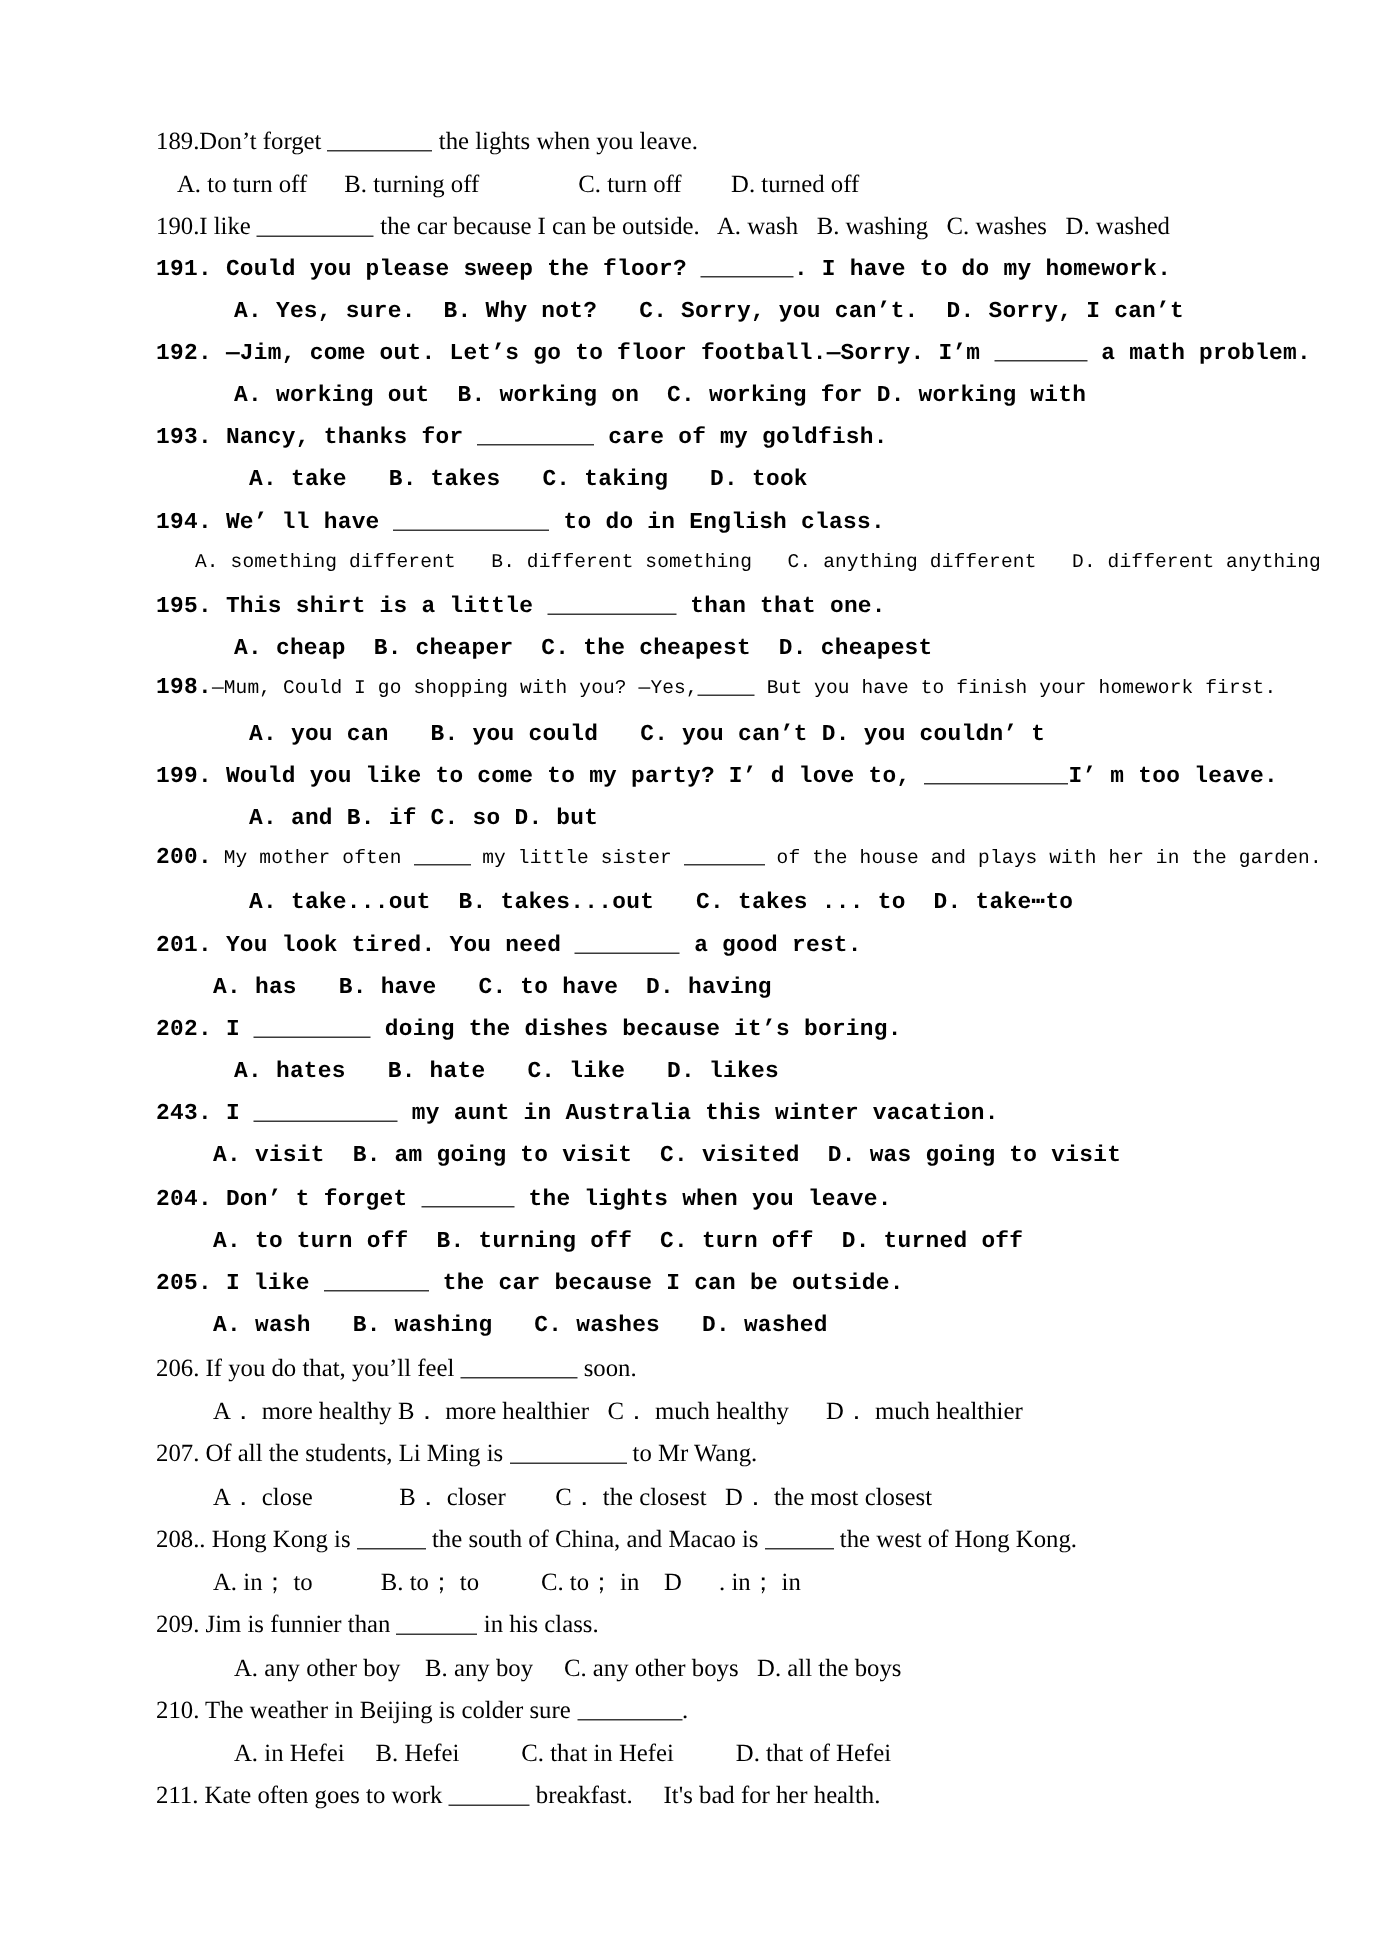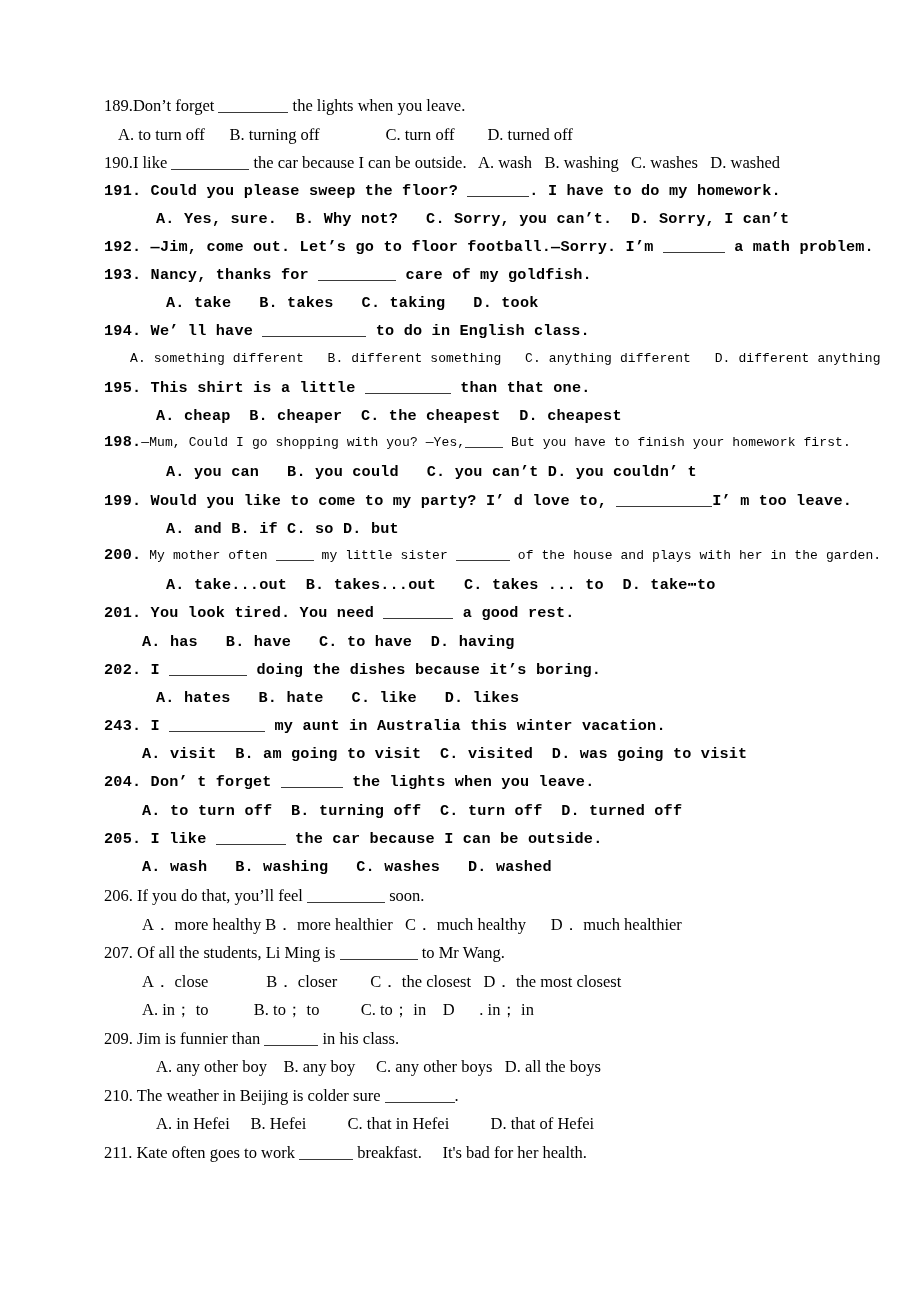--- a/index.html
+++ b/index.html
@@ -17,21 +17,21 @@
   #page {
     position: absolute;
     left: 0; top: 0;
     width: 920px;
     height: 1302px;
     background: #fff;
   }
   .content {
     position: absolute;
     left: 104px;
-    top: 96px;
+    top: 84px;
     width: 790px;
   }
   
   .ln {
     white-space: pre;
     line-height: 1.0;
     margin: 0;
     padding: 0;
   }
   
@@ -89,20 +89,21 @@
 
     <div class="row serif"><span class="ln ind0"><span>189.</span><span>Don’t forget </span><span class="blank b9"></span><span> the lights when you leave.</span></span></div>
     <div class="row serif"><span class="ln ind1">A. to turn off      B. turning off                C. turn off        D. turned off</span></div>
 
     <div class="row serif"><span class="ln ind0"><span>190.</span><span>I like </span><span class="blank b10"></span><span> the car because I can be outside.   A. wash   B. washing   C. washes   D. washed</span></span></div>
 
     <div class="row-mono mono"><span class="ln ind0"><span>191.</span><span> </span><span>Could you please sweep the floor? </span><span class="blank b8"></span><span>. I have to do my homework.</span></span></div>
     <div class="row-mono mono"><span class="ln ind4">A. Yes, sure.  B. Why not?   C. Sorry, you can’t.  D. Sorry, I can’t</span></div>
 
     <div class="row-mono mono"><span class="ln ind0"><span>192.</span><span> </span><span>—Jim, come out. Let’s go to floor football.—Sorry. I’m </span><span class="blank b8"></span><span> a math problem.</span></span></div>
+    <div class="row-mono mono"><span class="ln ind4">A. working out  B. working on  C. working for D. working with</span></div>
 
     <div class="row-mono mono"><span class="ln ind0"><span>193.</span><span> </span><span>Nancy, thanks for </span><span class="blank b10"></span><span> care of my goldfish.</span></span></div>
     <div class="row-mono mono"><span class="ln ind5">A. take   B. takes   C. taking   D. took</span></div>
 
     <div class="row-mono mono"><span class="ln ind0"><span>194.</span><span> </span><span>We’ ll have </span><span class="blank b13"></span><span> to do in English class.</span></span></div>
     <div class="row-mono mono-sm"><span class="ln ind2">A. something different   B. different something   C. anything different   D. different anything</span></div>
 
     <div class="row-mono mono"><span class="ln ind0"><span>195.</span><span> </span><span>This shirt is a little </span><span class="blank b11"></span><span> than that one.</span></span></div>
     <div class="row-mono mono"><span class="ln ind4">A. cheap  B. cheaper  C. the cheapest  D. cheapest</span></div>
 
@@ -129,20 +130,21 @@
 
     <div class="row-mono mono"><span class="ln ind0"><span>205.</span><span> </span><span>I like </span><span class="blank b9"></span><span> the car because I can be outside.</span></span></div>
     <div class="row-mono mono"><span class="ln ind3">A. wash   B. washing   C. washes   D. washed</span></div>
 
     <div class="row serif"><span class="ln ind0"><span>206.</span><span> </span><span>If you do that, you’ll feel </span><span class="blank b10"></span><span> soon.</span></span></div>
     <div class="row serif"><span class="ln ind3">A． more healthy B． more healthier   C． much healthy      D． much healthier</span></div>
 
     <div class="row serif"><span class="ln ind0"><span>207.</span><span> </span><span>Of all the students, Li Ming is </span><span class="blank b10"></span><span> to Mr Wang.</span></span></div>
     <div class="row serif"><span class="ln ind3">A． close              B． closer        C． the closest   D． the most closest</span></div>
 
+    <div class="row serif"><span class="ln ind0"><span>208..</span><span> </span><span>Hong Kong is </span><span class="blank b6"></span><span> the south of China, and Macao is </span><span class="blank b6"></span><span> the west of Hong Kong.</span></span></div>
     <div class="row serif"><span class="ln ind3">A. in； to           B. to； to          C. to； in    D      . in； in</span></div>
 
     <div class="row serif"><span class="ln ind0"><span>209.</span><span> </span><span>Jim is funnier than </span><span class="blank b7"></span><span> in his class.</span></span></div>
     <div class="row serif"><span class="ln ind4">A. any other boy    B. any boy     C. any other boys   D. all the boys</span></div>
 
     <div class="row serif"><span class="ln ind0"><span>210.</span><span> </span><span>The weather in Beijing is colder sure </span><span class="blank b9"></span><span>.</span></span></div>
     <div class="row serif"><span class="ln ind4">A. in Hefei     B. Hefei          C. that in Hefei          D. that of Hefei</span></div>
 
     <div class="row serif"><span class="ln ind0"><span>211.</span><span> </span><span>Kate often goes to work </span><span class="blank b7"></span><span> breakfast.     It's bad for her health.</span></span></div>
 

